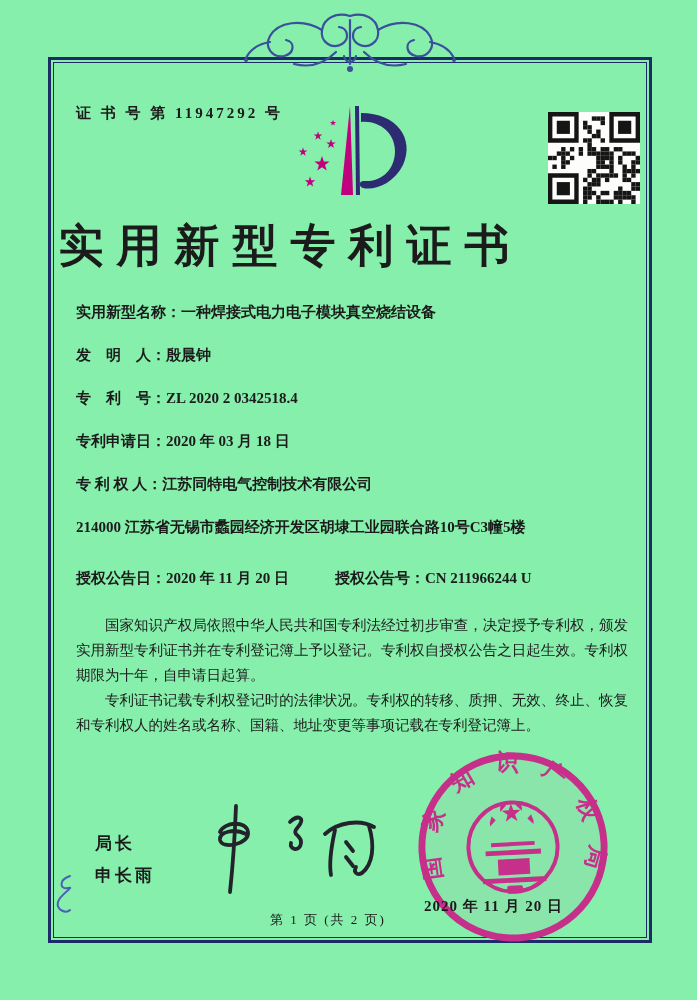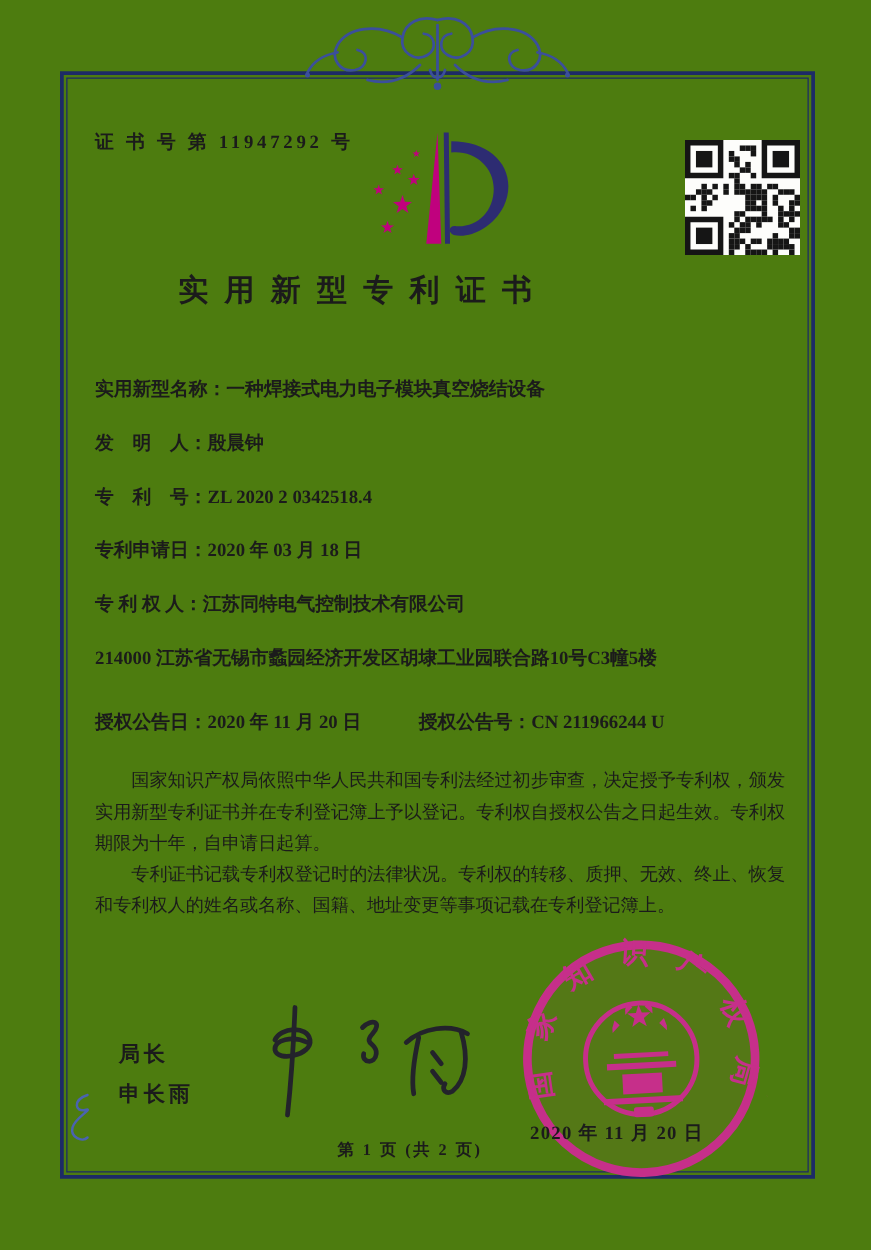--- a/index.html
+++ b/index.html
@@ -1,38 +1,38 @@
 <!DOCTYPE html>
 <html><head>
 <meta charset="utf-8">
 <style>
   html,body{margin:0;padding:0;}
   body{background:#fbfaf6;font-family:"Liberation Serif","DejaVu Serif",serif;color:#1b1b1b;}
-  .doc{position:relative;width:697px;height:1000px;background:#4d7c0f;overflow:hidden;}
+  .doc{position:relative;width:697px;height:1000px;background:#86efac;overflow:hidden;}
   .frame{position:absolute;left:48px;top:57px;width:598px;height:880px;border:3px solid #1d2b66;}
   .frame-inner{position:absolute;inset:2px;border:1px solid #1d2b66;}
   .ornament{position:absolute;left:240px;top:8px;width:220px;height:80px;z-index:3;}
   .cert-no{position:absolute;left:76px;top:104px;font-size:15px;font-weight:700;letter-spacing:3px;}
   .logo{position:absolute;left:287px;top:103px;width:135px;height:100px;}
   .qr{position:absolute;left:548px;top:112px;width:92px;height:92px;}
   .title{position:absolute;left:0;top:216px;width:568px;margin:0;text-align:center;
-         font-size:24px;font-weight:700;letter-spacing:13px;text-indent:13px;}
+         font-size:45px;font-weight:700;letter-spacing:13px;text-indent:13px;}
   .fields{position:absolute;left:76px;top:299px;width:552px;font-size:15px;font-weight:700;}
   .row{display:flex;line-height:26px;margin-bottom:17px;justify-content:center;}
   .flabel{flex:0 0 auto;white-space:pre;}
   .fvalue{flex:1 1 auto;}
   .grant-row{display:flex;line-height:26px;margin-top:25px;}
   .grant-no-group{margin-left:46px;white-space:pre;}
   .paras{position:absolute;left:76px;top:585px;width:552px;font-size:14.5px;line-height:25px;text-align:justify;margin-top:28px;}
   .paras p{margin:0;text-indent:2em;}
   .commissioner{position:absolute;left:95px;top:828px;font-size:17px;font-weight:700;letter-spacing:3px;line-height:32px;}
   .signature{position:absolute;left:190px;top:800px;width:200px;height:100px;}
   .seal{position:absolute;left:414px;top:748px;width:198px;height:198px;transform:rotate(-3deg);}
   .seal-date{position:absolute;left:424px;top:897px;font-size:15px;font-weight:700;letter-spacing:1px;z-index:4;}
-  .footer{position:absolute;left:48px;top:911px;width:560px;text-align:center;font-size:13px;font-weight:700;letter-spacing:2px;}
+  .footer{position:absolute;left:48px;top:911px;width:560px;text-align:center;font-size:13px;font-weight:400;letter-spacing:2px;}
   .ink-artifact{position:absolute;left:50px;top:872px;width:28px;height:46px;}
 </style>
 </head>
 <body>
 
 <div class="doc">
 
   <div class="frame">
     <div class="frame-inner"></div>
   </div>

